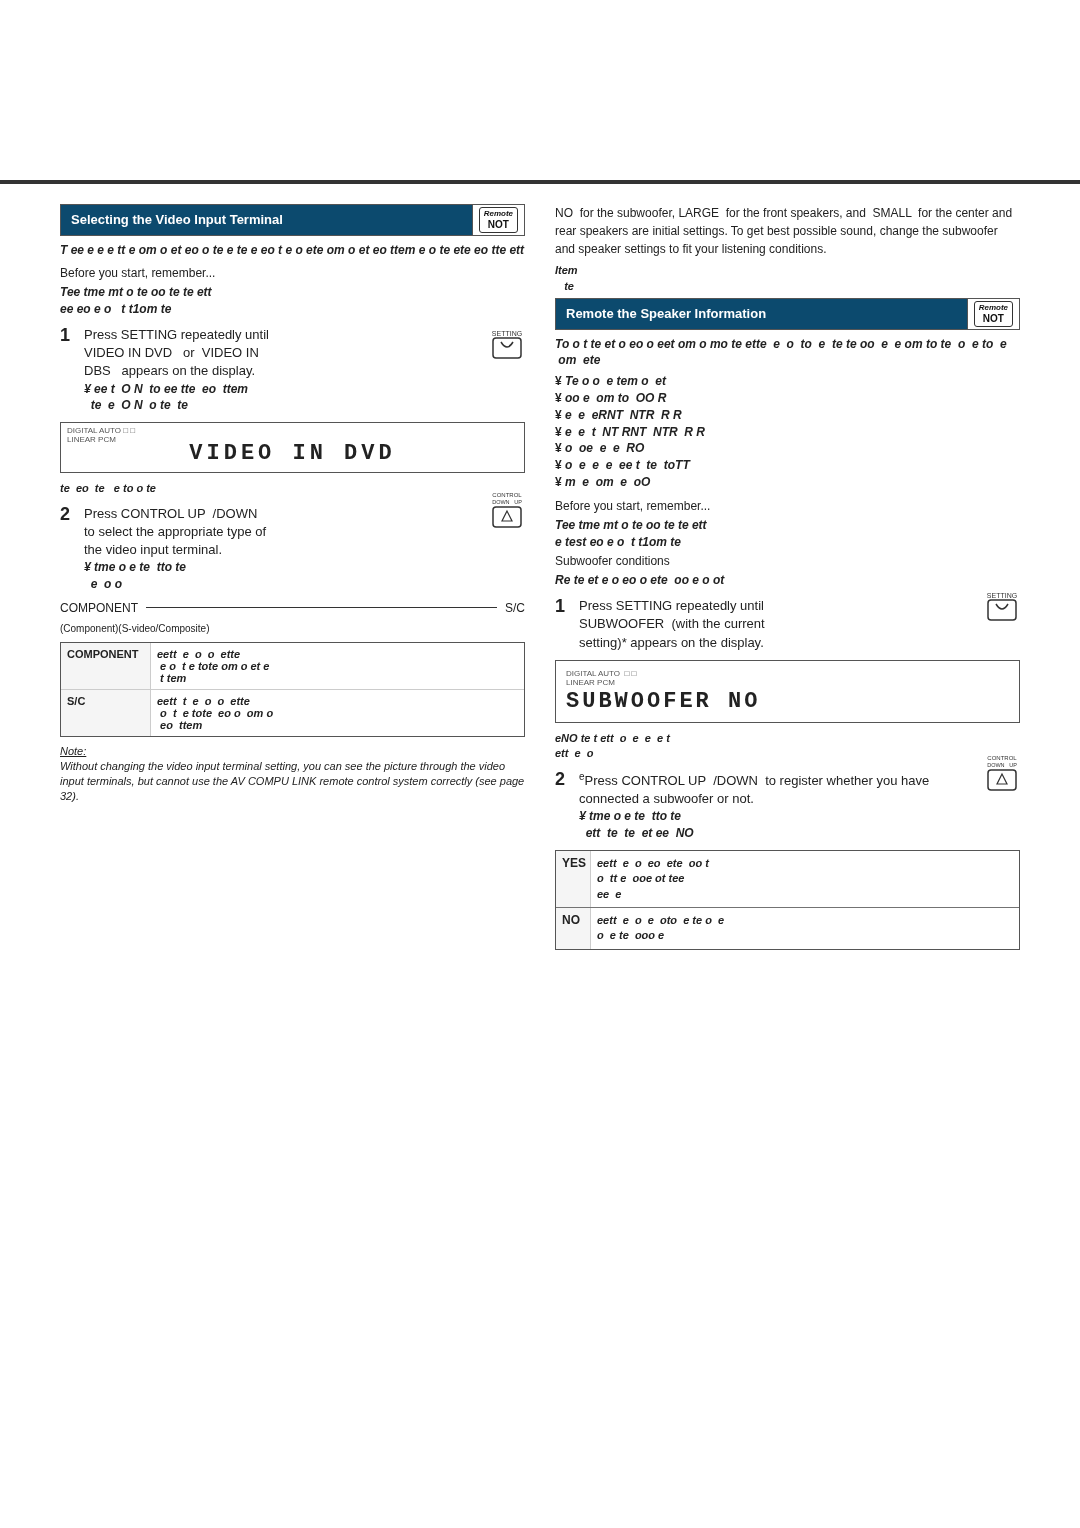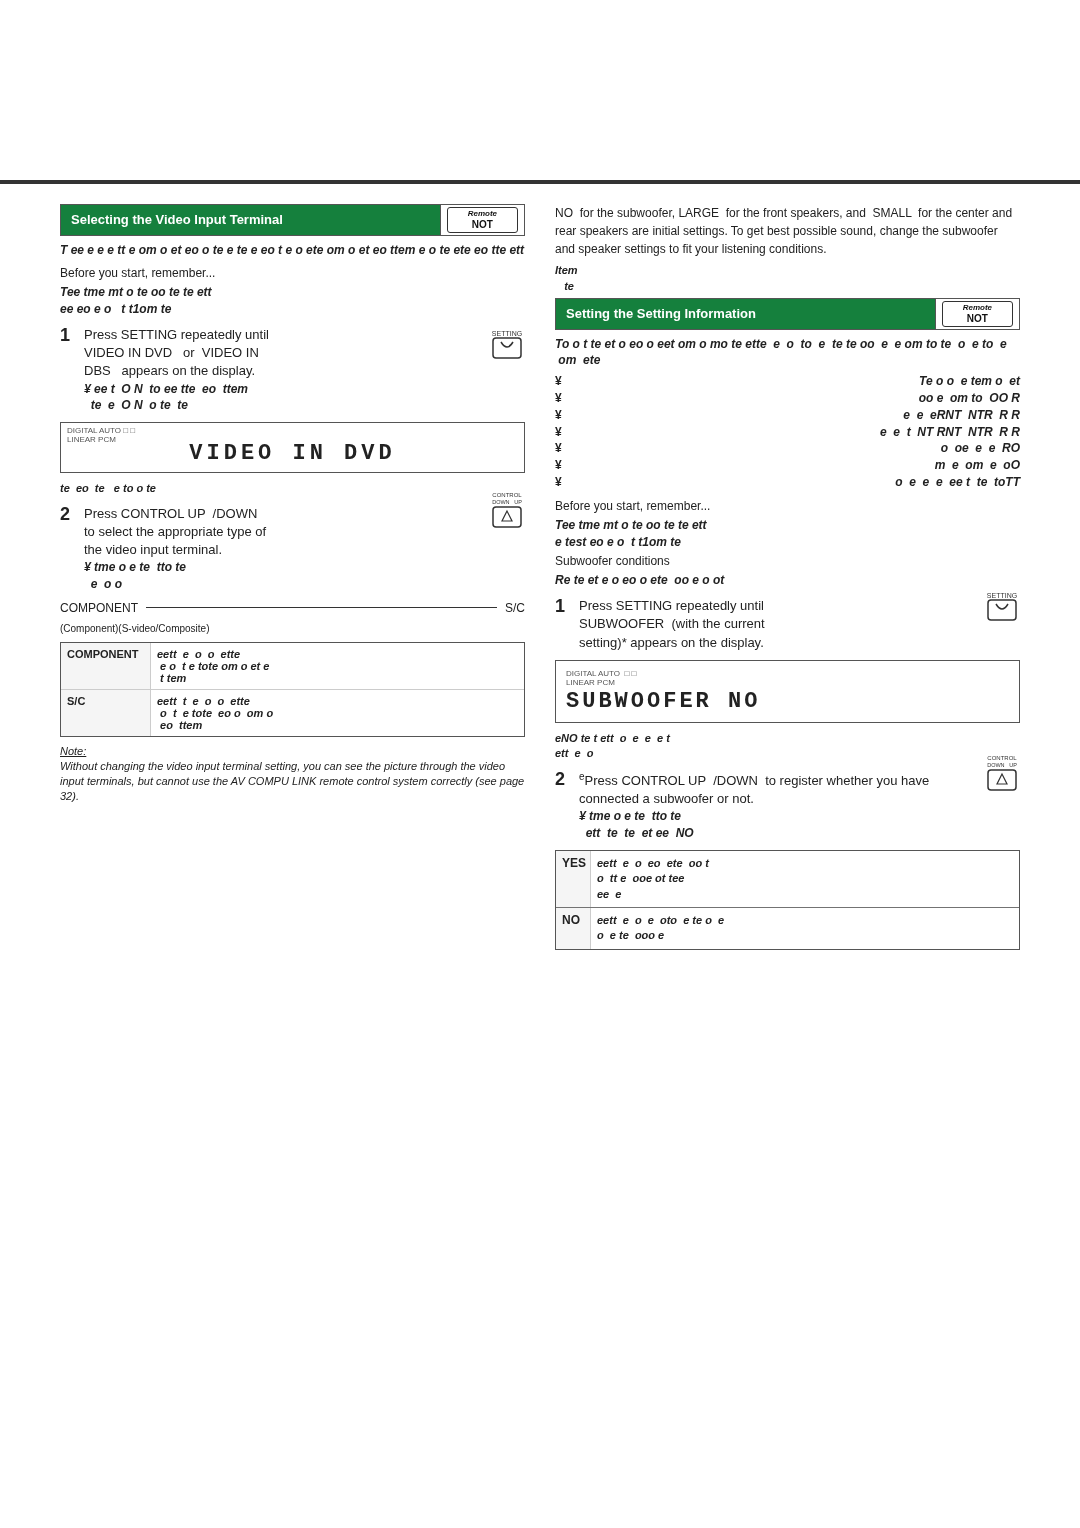--- a/index.html
+++ b/index.html
@@ -41,41 +41,41 @@
     }
     .section-header {
       display: flex;
       align-items: stretch;
       background: #fff;
       border: 1.5px solid #555;
       margin-bottom: 6px;
       position: relative;
     }
     .section-header-text {
-      background: #15803d;
+      background: #0c4a6e;
       color: #fff;
       font-size: 13px;
       font-weight: bold;
       padding: 4px 10px;
       display: flex;
       align-items: center;
       flex: 1;
     }
     .remote-not-badge {
       background: #fff;
       border-left: 1.5px solid #555;
       display: flex;
       align-items: center;
       justify-content: center;
       padding: 2px 6px;
     }
     .remote-not-inner {
       border: 1.5px solid #333;
       border-radius: 3px;
-      padding: 1px 20px;
+      padding: 1px 4px;
       font-size: 9px;
       font-weight: bold;
       text-align: center;
       line-height: 1.2;
       color: #111;
     }
     .remote-not-inner .remote-label {
       font-size: 8px;
       font-style: italic;
       display: block;
@@ -198,21 +198,20 @@
       line-height: 1.4;
     }
     .right-intro-text {
       font-size: 12px;
       line-height: 1.5;
       margin-bottom: 6px;
     }
     .bullet-list {
       list-style: none;
       margin: 4px 0;
-      text-align: right;
     }
     .bullet-list li {
       font-size: 12px;
       line-height: 1.4;
       padding-left: 10px;
       position: relative;
       font-style: italic;
       font-weight: bold;
     }
     .bullet-list li::before {
@@ -399,41 +398,41 @@
         NO &nbsp;for the subwoofer, LARGE &nbsp;for the front speakers, and &nbsp;SMALL &nbsp;for the center and rear speakers are initial settings. To get best possible sound, change the subwoofer and speaker settings to fit your listening conditions.
       </div>
       <div style="font-size:11px; font-style:italic; font-weight:bold; margin-bottom:4px;">
         Item
       </div>
       <div style="font-size:11px; font-style:italic; font-weight:bold; margin-bottom:6px;">
         &nbsp;&nbsp;&nbsp;te
       </div>
 
       <div class="section-header">
-        <div class="section-header-text">Setting the Setting Information</div>
+        <div class="section-header-text">Remote the Speaker Information</div>
         <div class="remote-not-badge">
           <div class="remote-not-inner">
             <span class="remote-label">Remote</span>
             <span class="not-label">NOT</span>
           </div>
         </div>
       </div>
 
       <div class="italic-text bold-italic">
         To o t te et o eo o eet om o mo te ette &nbsp;e &nbsp;o &nbsp;to &nbsp;e &nbsp;te te oo &nbsp;e &nbsp;e om to te &nbsp;o &nbsp;e to &nbsp;e &nbsp;om &nbsp;ete
       </div>
 
       <ul class="bullet-list">
         <li>Te o o &nbsp;e tem o &nbsp;et</li>
         <li>oo e &nbsp;om to &nbsp;<strong>OO R</strong></li>
         <li>e &nbsp;e &nbsp;<strong>eRNT &nbsp;NTR &nbsp;R R</strong></li>
         <li>e &nbsp;e &nbsp;t &nbsp;<strong>NT RNT &nbsp;NTR &nbsp;R R</strong></li>
         <li>o &nbsp;oe &nbsp;e &nbsp;e &nbsp;<strong>RO</strong></li>
+        <li>o &nbsp;e &nbsp;e &nbsp;e &nbsp;ee t &nbsp;te &nbsp;<strong>toTT</strong></li>
         <li>m &nbsp;e &nbsp;om &nbsp;e &nbsp;<strong>oO</strong></li>
-        <li>o &nbsp;e &nbsp;e &nbsp;e &nbsp;ee t &nbsp;te &nbsp;<strong>toTT</strong></li>
       </ul>
 
       <div class="remember-text">Before you start, remember...</div>
       <div class="italic-text bold-italic">
         Tee tme mt o te oo te te ett<br>
         e test eo e o &nbsp;t t1om te
       </div>
 
       <div class="section-sub">Subwoofer conditions</div>
       <div class="italic-text bold-italic" style="font-size:12px;">

